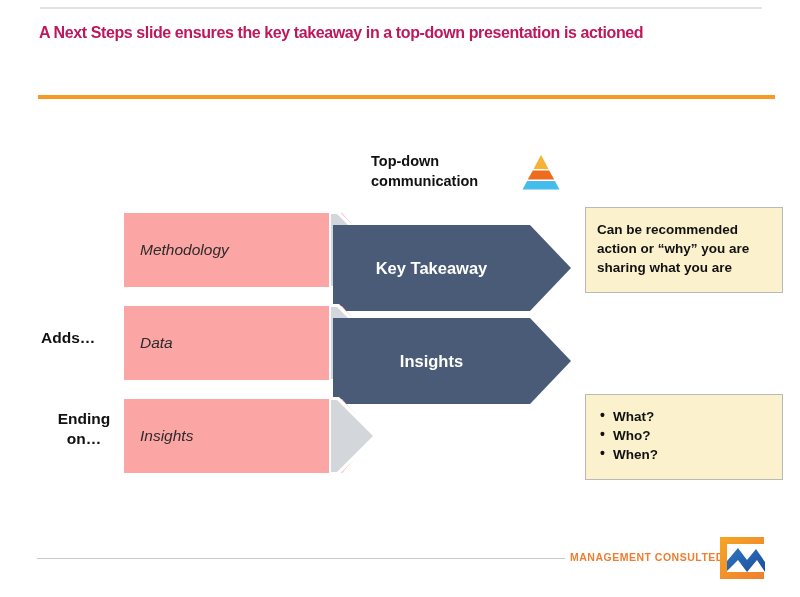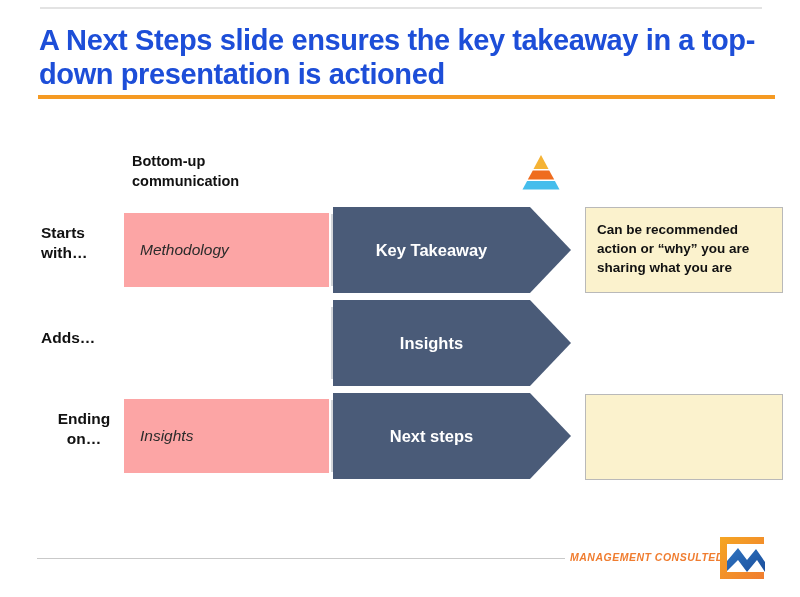--- a/index.html
+++ b/index.html
@@ -17,23 +17,23 @@
 
   
   .top-rule{
     position:absolute;left:40px;top:7px;width:722px;height:2px;
     background:#e3e3e3;
   }
 
   
   .title{
     position:absolute;left:39px;top:24px;width:730px;
-    font-size:29px;font-weight:bold;line-height:1.16;
+    font-size:16px;font-weight:bold;line-height:1.16;
     letter-spacing:-0.4px;
-    color:#1d4ed8;
+    color:#be185d;
   }
   .title-rule{
     position:absolute;left:38px;top:95px;width:737px;height:4px;
     background:#f59a23;
   }
 
   
   .col-head{
     position:absolute;
     font-size:14.5px;font-weight:bold;line-height:1.35;
@@ -75,21 +75,21 @@
   }
   .grey-chev .txt{
     position:absolute;left:16px;top:0;height:74px;
     display:flex;align-items:center;
     font-size:15.5px;font-style:italic;color:#2b2b2b;
     font-weight:400;
   }
 
   
   .navy-chev{
-    position:absolute;left:333px;top:0;
+    position:absolute;left:333px;top:18px;
     width:238px;height:86px;
     background:#4a5b78;
     -webkit-clip-path:polygon(0 0, 197px 0, 238px 50%, 197px 100%, 0 100%);
     clip-path:polygon(0 0, 197px 0, 238px 50%, 197px 100%, 0 100%);
   }
   .navy-chev .txt{
     position:absolute;left:0;top:0;width:197px;height:86px;
     display:flex;align-items:center;justify-content:center;
     font-size:16.5px;font-weight:bold;color:#ffffff;
   }
@@ -130,84 +130,87 @@
 
   
   .footer-rule{
     position:absolute;left:37px;top:558px;width:528px;height:1px;
     background:#c9c9c9;
   }
   .footer-brand{
     position:absolute;left:570px;top:551px;
     font-size:10.5px;font-weight:bold;letter-spacing:0.5px;
     color:#f07d30;
-    font-style:italic;
   }
   .footer-logo{
     position:absolute;left:712px;top:531px;width:60px;height:54px;
   }
 </style>
 </head>
 <body>
 
 <div class="slide">
 
   <div class="top-rule"></div>
 
   <div class="title">A Next Steps slide ensures the key takeaway in a top-down presentation is actioned</div>
   <div class="title-rule"></div>
 
-  <div class="col-head left">Bottom-up communication</div>
+  <div class="col-head right">Top-down communication</div>
 
   <div class="pyramid">
     <svg width="44" height="40" viewBox="0 0 44 40">
       <polygon points="22,3 29.5,17 14.5,17" fill="#f5b335"></polygon>
       <polygon points="13.8,18.4 30.2,18.4 35.2,27.6 8.8,27.6" fill="#ef6c1f"></polygon>
       <polygon points="8.1,29 35.9,29 40.5,37.5 3.5,37.5" fill="#45bdec"></polygon>
     </svg>
   </div>
 
   <div class="row r1">
-    <div class="row-label">Starts with…</div>
     <div class="grey-chev">
       <div class="txt">Methodology</div>
     </div>
     <div class="notch"></div>
     <div class="notch-grey"></div>
     <div class="navy-chev">
       <div class="txt">Key Takeaway</div>
     </div>
   </div>
 
   <div class="row r2">
     <div class="row-label">Adds…</div>
+    <div class="grey-chev">
+      <div class="txt">Data</div>
+    </div>
     <div class="notch"></div>
     <div class="notch-grey"></div>
     <div class="navy-chev">
       <div class="txt">Insights</div>
     </div>
   </div>
 
   <div class="row r3">
     <div class="row-label">Ending on…</div>
     <div class="grey-chev">
       <div class="txt">Insights</div>
     </div>
     <div class="notch"></div>
     <div class="notch-grey"></div>
-    <div class="navy-chev">
-      <div class="txt">Next steps</div>
-    </div>
   </div>
 
   <div class="callout c1">
     <span>Can be recommended action or “why” you are sharing what you are</span>
   </div>
 
   <div class="callout c3">
+    <ul>
+      <li>What?</li>
+      <li>Who?</li>
+      <li>When?</li>
+    </ul>
   </div>
 
   <div class="footer-rule"></div>
   <div class="footer-brand">MANAGEMENT CONSULTED</div>
   <div class="footer-logo">
     <svg width="60" height="54" viewBox="0 0 60 54">
       <defs>
         <linearGradient id="og" x1="0" y1="0" x2="1" y2="1">
           <stop offset="0" stop-color="#f5a623"></stop>
           <stop offset="1" stop-color="#f07d30"></stop>

